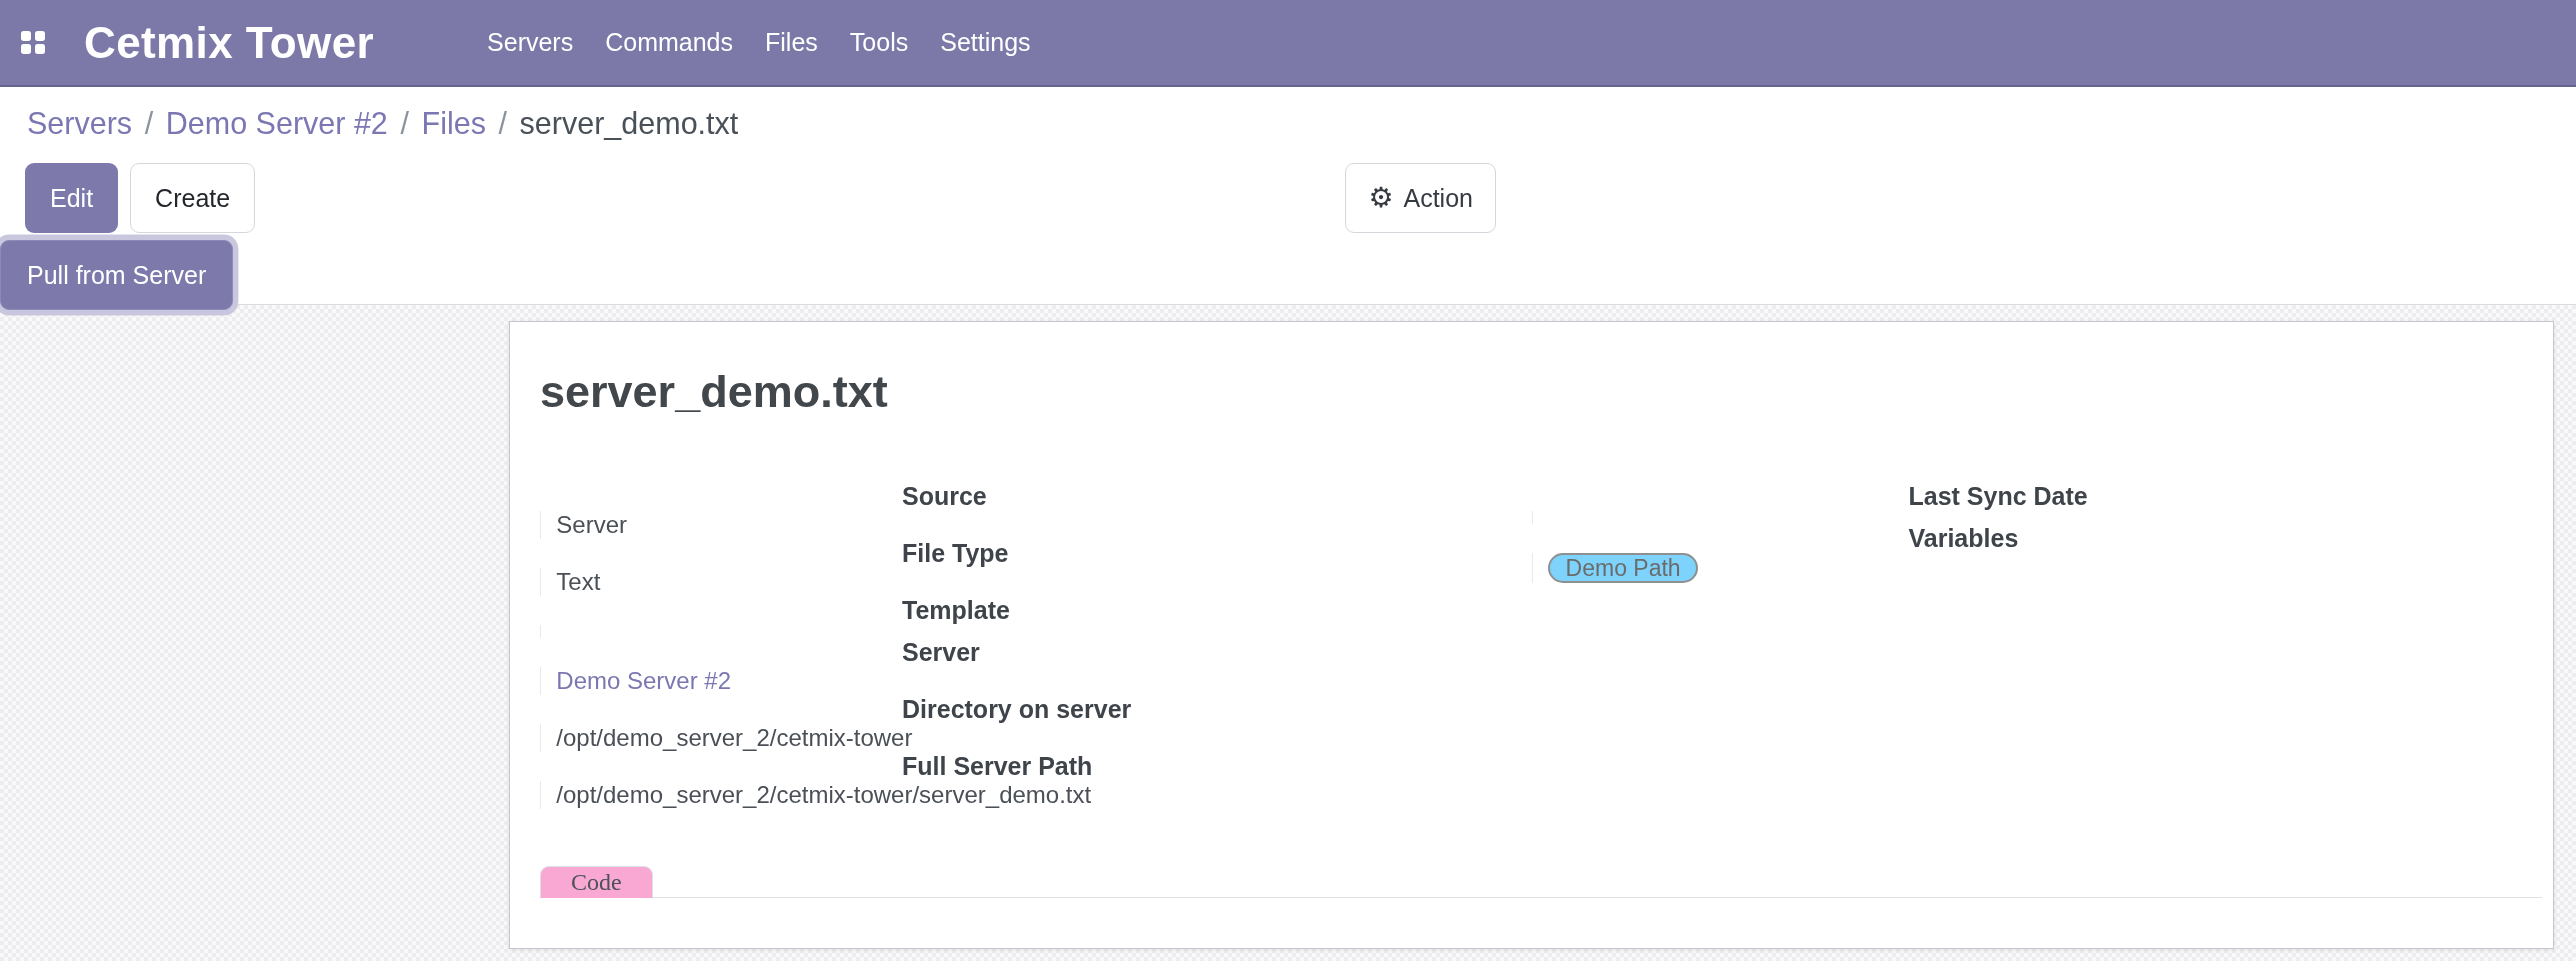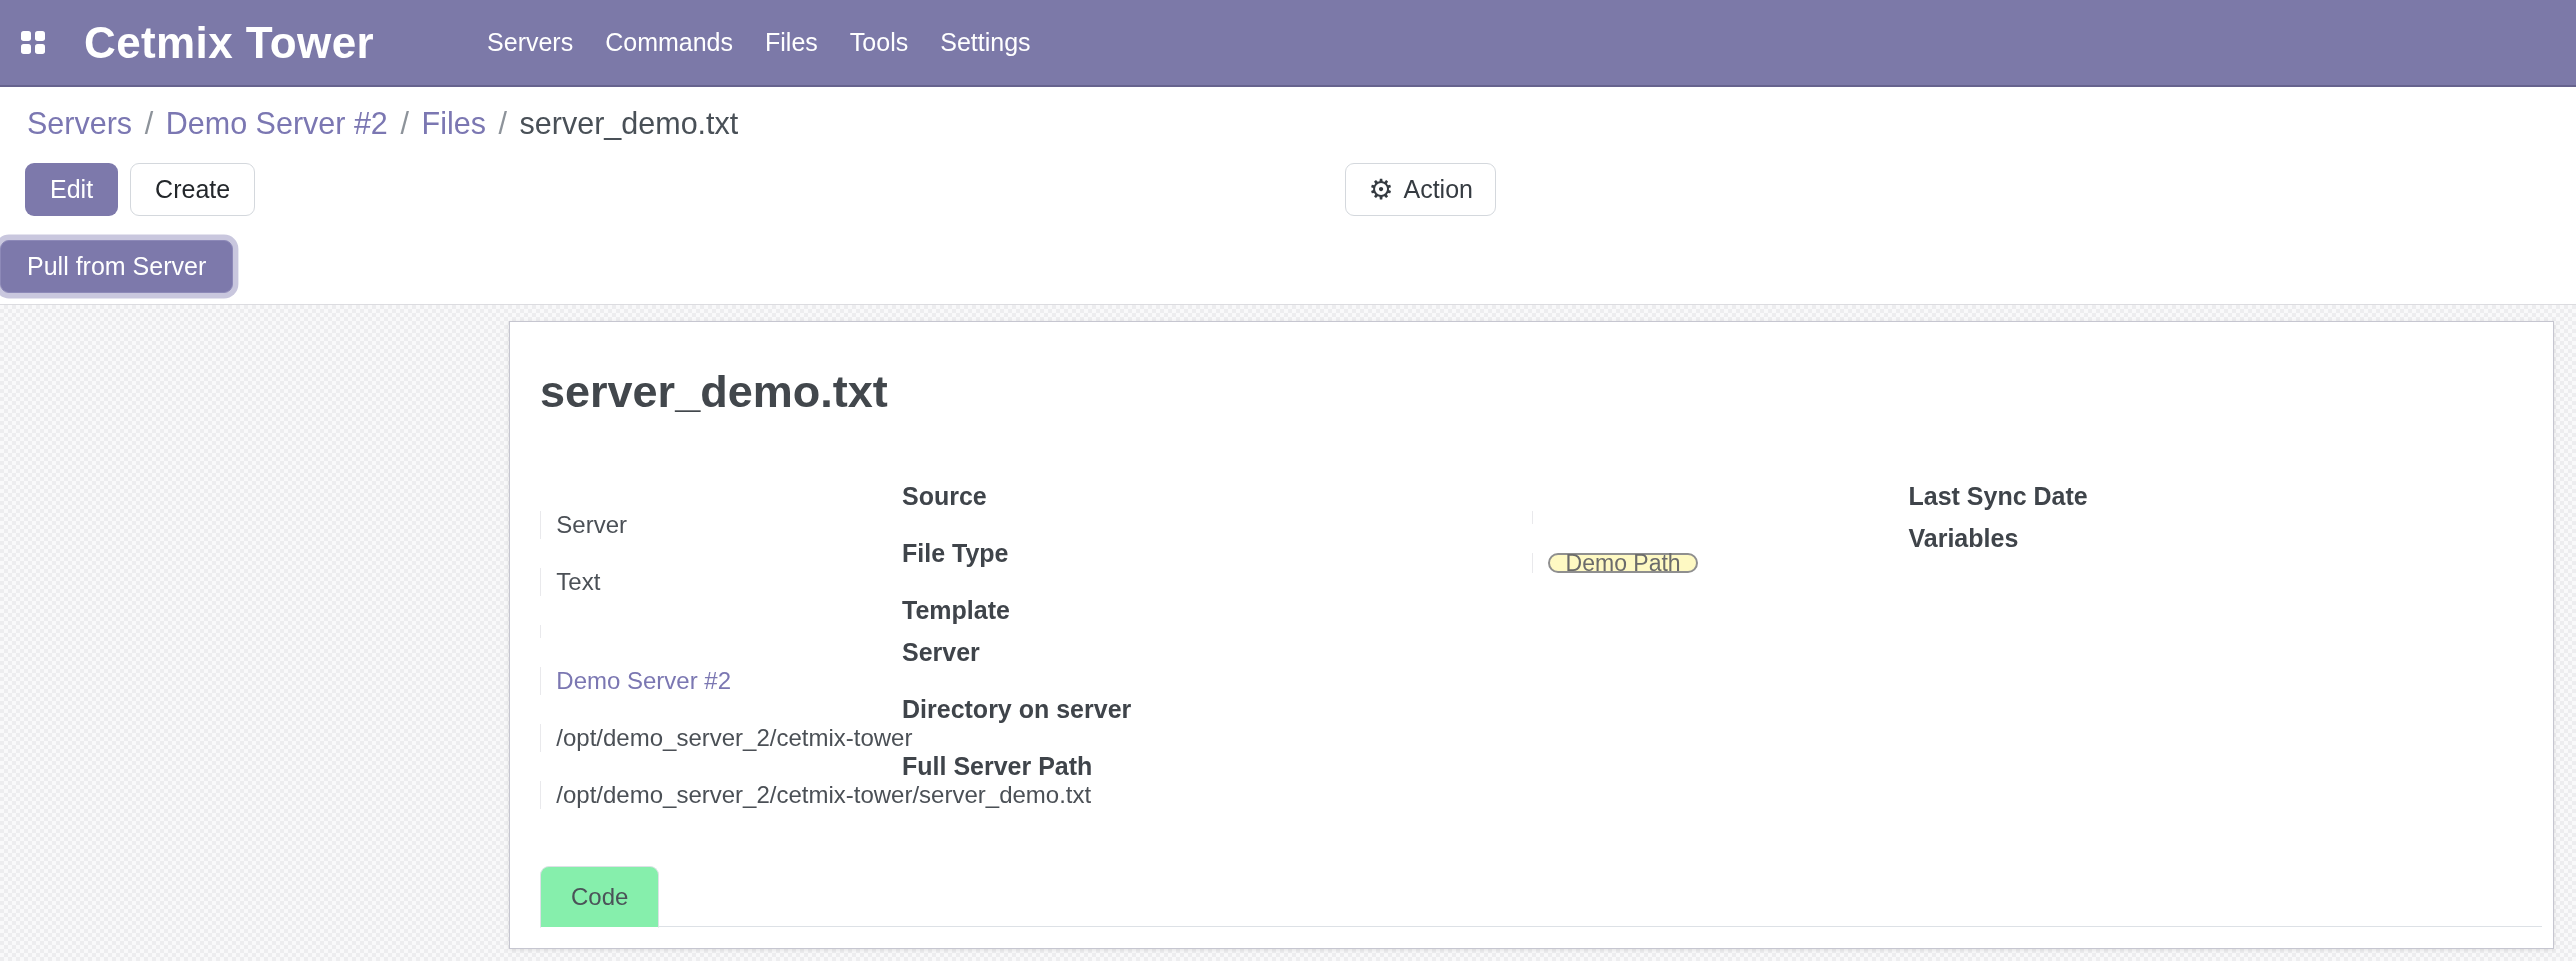--- a/index.html
+++ b/index.html
@@ -26,21 +26,21 @@
   .nav-item{display:flex;align-items:center;padding:0 16px;font-size:25px;cursor:pointer;}
 
   
   .top-section{background:#fff;border-bottom:1.8px solid #dcdce0;padding-bottom:10.8px;}
   .breadcrumb{padding:18px 0 0 27px;font-size:30.5px;height:54px;display:flex;align-items:center;}
   .breadcrumb a{color:var(--link);text-decoration:none;cursor:pointer;}
   .breadcrumb .sep{color:#8d939a;padding:0 12.6px;}
   .breadcrumb .current{color:#495057;}
 
   .btn-row{position:relative;margin-top:22.4px;padding-left:25px;height:53px;}
-  .btn{display:inline-flex;align-items:center;justify-content:center;height:53px;
+  .btn{display:inline-flex;align-items:center;justify-content:center;height:70px;
     font-size:25px;border-radius:9px;border:1.8px solid transparent;cursor:pointer;
     font-family:"Liberation Sans",sans-serif;background:#fff;}
   .btn-primary{background:var(--primary);color:#fff;padding:0 24px;}
   .btn-secondary{border-color:var(--border-light);color:#23272b;padding:0 24px;margin-left:8px;}
   .btn-action{position:absolute;left:1345px;top:0;border-color:var(--border-light);
     color:#353b41;padding:0 22.4px;font-weight:500;}
   .gear{font-size:28px;margin-right:10px;line-height:1;}
 
   .statusbar{margin-top:24px;height:53px;}
   .btn-status{background:var(--primary);color:#fff;padding:0 26px;
@@ -61,27 +61,27 @@
   .fgroup-left{width:992px;flex:none;}
   .fgroup-right{flex:1;}
   .frow{display:flex;align-items:center;min-height:42px;flex-direction:column;}
   .f-label{width:268px;flex:none;font-size:25px;font-weight:bold;color:var(--text-dark);}
   .f-value{align-self:stretch;display:flex;align-items:center;flex:1;
     border-left:1.8px solid #e9e9ec;padding-left:15.3px;font-size:24px;color:var(--text-val);}
   .f-value a{color:var(--link);text-decoration:none;cursor:pointer;}
 
   .checkbox{width:24px;height:24px;border-radius:7.2px;background:#f6f6f6;
     border:1.8px solid #e2e2e4;cursor:pointer;}
-  .tag-pill{display:inline-flex;align-items:center;height:20px;padding:0 15.3px;
-    border:2.7px solid #8f8f8f;border-radius:16px;font-size:23px;color:#6b6b6b;background:#fef9c3;}
+  .tag-pill{display:inline-flex;align-items:center;height:30px;padding:0 15.3px;
+    border:2.7px solid #8f8f8f;border-radius:16px;font-size:23px;color:#6b6b6b;background:#7dd3fc;}
 
   .notebook{margin:57px 10.8px 0 30px;border-bottom:1.8px solid #dde1e6;}
-  .tab{display:inline-block;padding:16px 30px;font-size:24px;color:#4b5258;
-    background:#86efac;border:1.8px solid #dde1e6;border-bottom:1.8px solid #fff;
-    margin-bottom:-1.8px;border-radius:9px 9px 0 0;cursor:pointer;}
+  .tab{display:inline-block;padding:2px 30px;font-size:24px;color:#4b5258;
+    background:#f9a8d4;border:1.8px solid #dde1e6;border-bottom:1.8px solid #fff;
+    margin-bottom:-1.8px;border-radius:9px 9px 0 0;cursor:pointer;font-family:Liberation Serif, serif;}
 </style>
 </head>
 <body>
 
 <nav class="navbar">
   <div class="apps-icon">
     <div class="apps-grid">
       <span></span>
         <span></span>
         <span></span>

